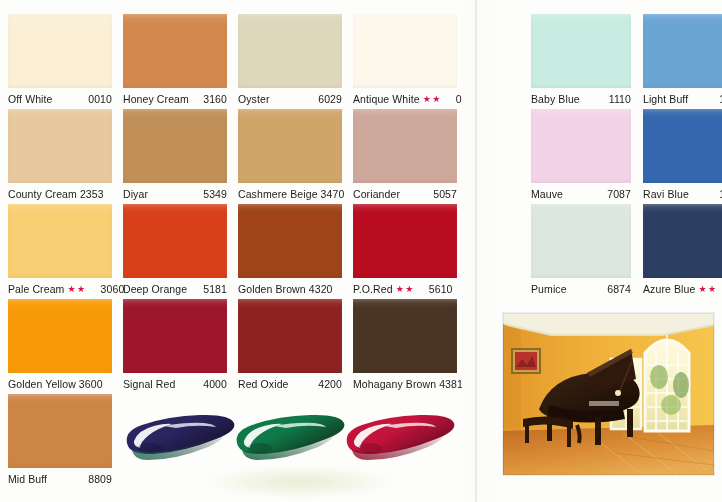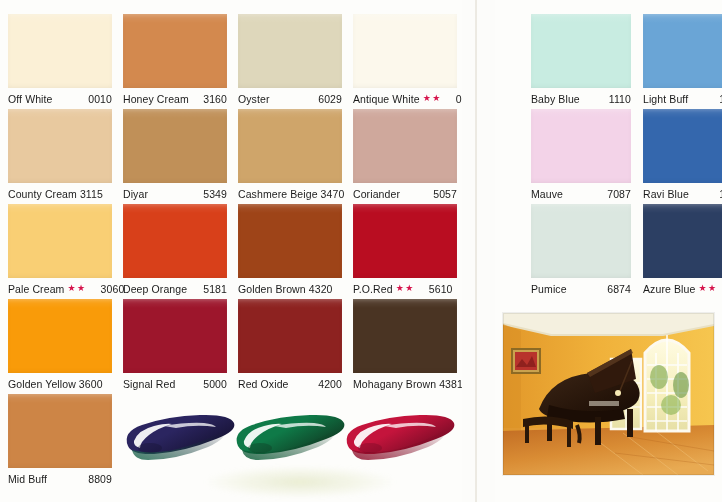--- a/index.html
+++ b/index.html
@@ -104,21 +104,21 @@
     display: flex;
     align-items: center;
     justify-content: space-between;
     font-size: 10.5px;
     color: #1b1b1b;
     letter-spacing: .1px;
     white-space: nowrap;
   }
   .chip-name {
     display: flex;
-    align-items: center;
+    align-items: flex-end;
     gap: 3px;
   }
   .stars {
     color: #d6144c;
     font-size: 9px;
     letter-spacing: 1.5px;
     line-height: 1;
     position: relative;
     top: -.5px;
   }
@@ -203,21 +203,21 @@
               <span>Antique White</span>
               <span class="stars" style="color: rgb(214, 20, 76);">★★</span>
             </span>
             <span class="chip-code">0299</span>
           </div>
         </div>
         <div class="swatch-cell tight">
           <div class="chip" style="background: rgb(232, 201, 159);"></div>
           <div class="chip-label">
             <span class="chip-name">
-              <span>County Cream 3115</span>
+              <span>County Cream 2353</span>
             </span>
           </div>
         </div>
         <div class="swatch-cell">
           <div class="chip" style="background: rgb(192, 144, 88);"></div>
           <div class="chip-label">
             <span class="chip-name">
               <span>Diyar</span>
             </span>
             <span class="chip-code">5349</span>
@@ -284,21 +284,21 @@
               <span>Golden Yellow 3600</span>
             </span>
           </div>
         </div>
         <div class="swatch-cell">
           <div class="chip" style="background: rgb(157, 22, 44);"></div>
           <div class="chip-label">
             <span class="chip-name">
               <span>Signal Red</span>
             </span>
-            <span class="chip-code">5000</span>
+            <span class="chip-code">4000</span>
           </div>
         </div>
         <div class="swatch-cell">
           <div class="chip" style="background: rgb(141, 34, 32);"></div>
           <div class="chip-label">
             <span class="chip-name">
               <span>Red Oxide</span>
             </span>
             <span class="chip-code">4200</span>
           </div>

